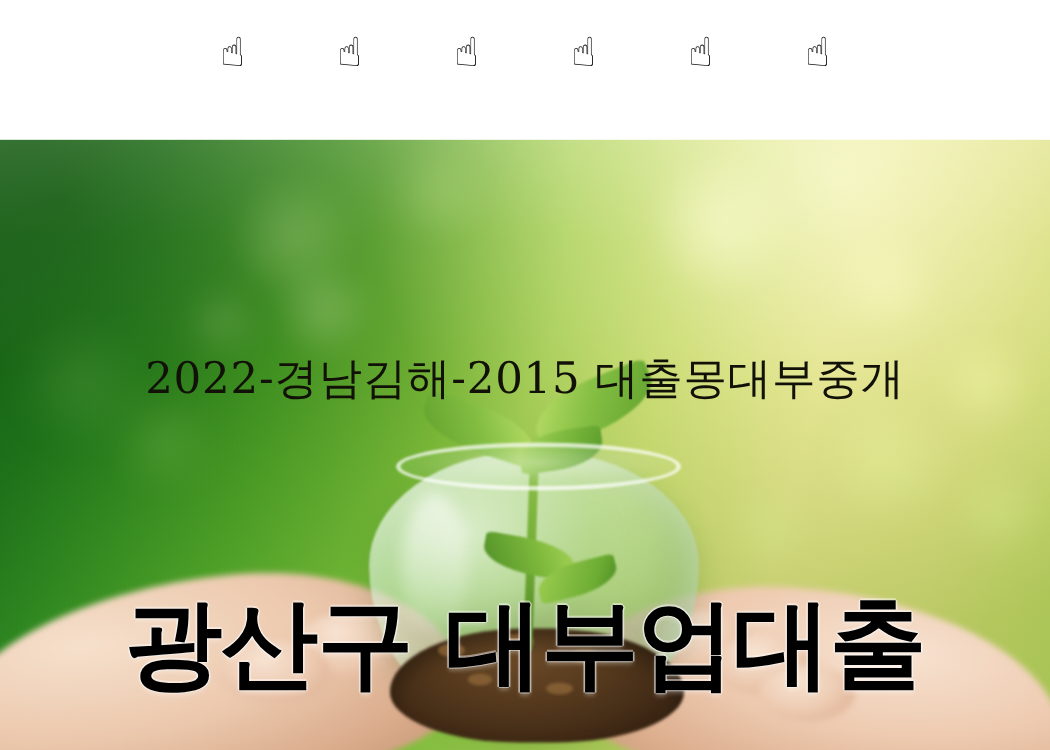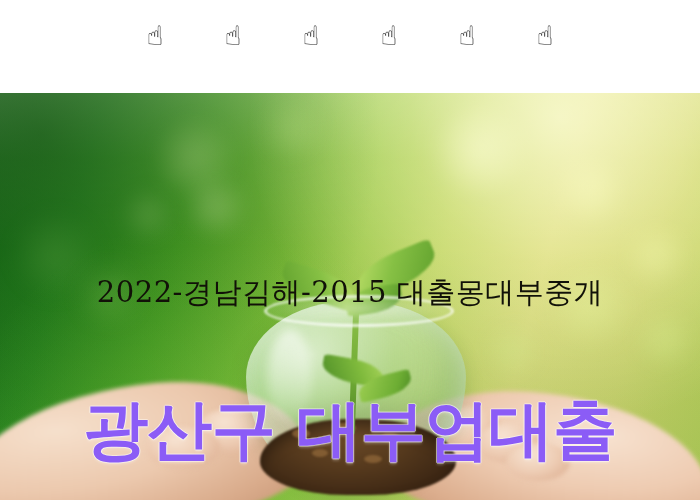--- a/index.html
+++ b/index.html
@@ -281,35 +281,34 @@
     top: 143px;
     width: 700px;
     text-align: center;
     z-index: 30;
     font-family: "DejaVu Serif", "Liberation Serif", serif;
     font-size: 29px;
     line-height: 1.15;
     color: #111108;
     letter-spacing: 0.5px;
     white-space: nowrap;
-    margin-top: 40px;
   }
 
   #headline {
     position: absolute;
     left: 0;
     top: 303px;
     width: 700px;
     text-align: center;
     z-index: 30;
     font-family: "DejaVu Sans", "Liberation Sans", sans-serif;
     font-weight: bold;
     font-size: 65px;
     line-height: 1.05;
-    color: #8b5cf6;
+    color: #000000;
     white-space: nowrap;
     letter-spacing: -1px;
     text-shadow:
       1px 0 0 rgba(255,255,255,0.55),
      -1px 0 0 rgba(255,255,255,0.55),
       0 1px 0 rgba(255,255,255,0.45),
       0 -1px 0 rgba(255,255,255,0.45),
       0 2px 3px rgba(255,255,255,0.30);
   }
 </style>

